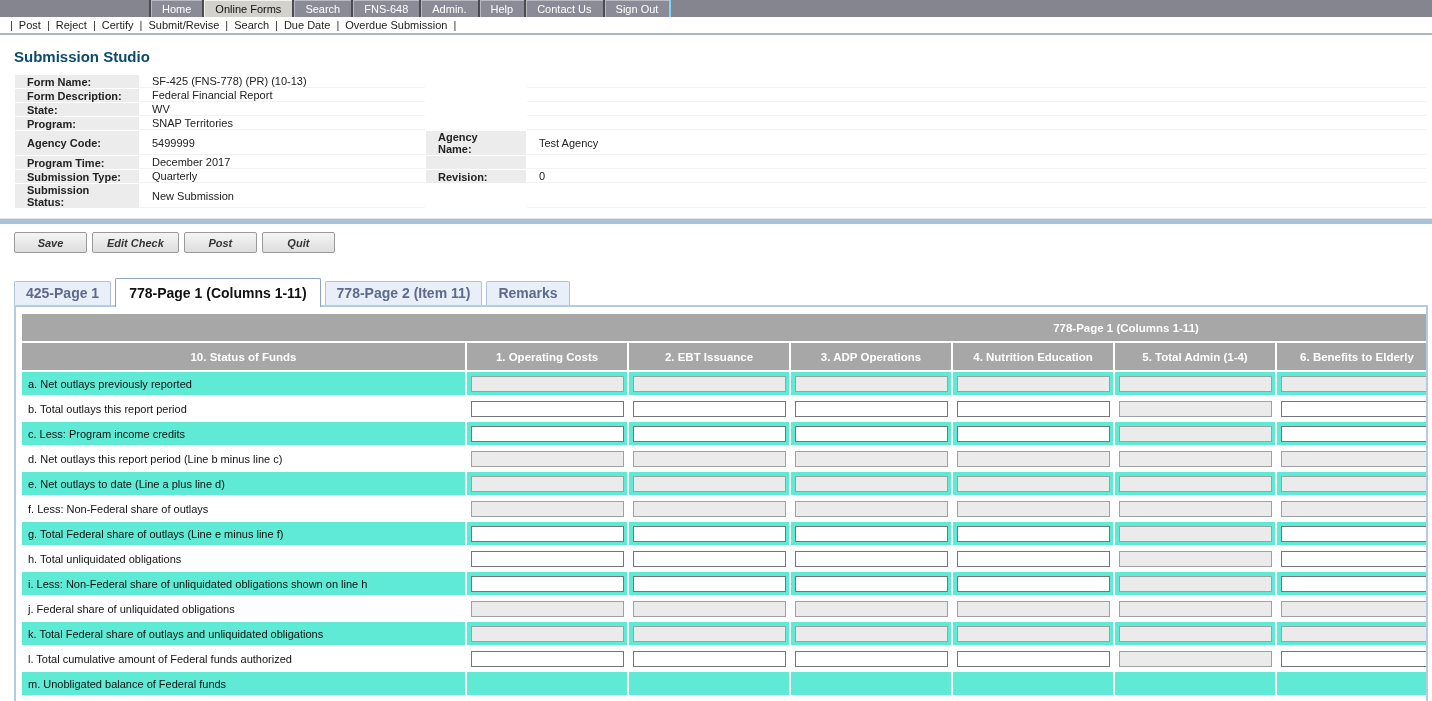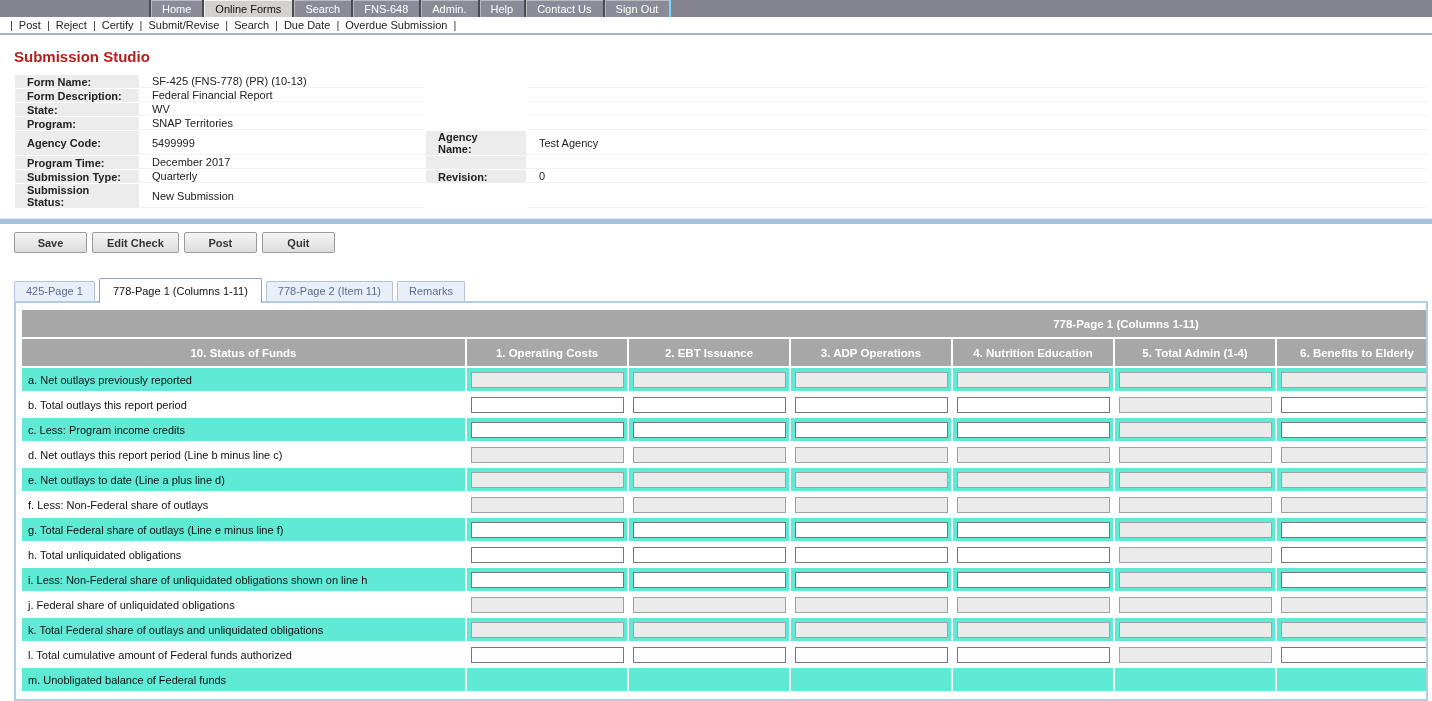--- a/index.html
+++ b/index.html
@@ -35,21 +35,21 @@
     display:flex; align-items:center;
     padding-left:4px; font-size:11px; color:#222222;
     border-bottom:2px solid #aab6c2;
   }
   .linksbar .sep { margin:0 6px; color:#333333; }
   .linksbar a { color:#222222; text-decoration:none; cursor:pointer; white-space:nowrap; }
 
   
   .page-title {
     margin:13px 0 9px 14px;
-    font-size:15px; font-weight:bold; color:#b91c1c;
+    font-size:15px; font-weight:bold; color:#0c4a6e;
   }
 
   
   table.meta {
     margin-left:14px; width:1414px;
     border-collapse:separate; border-spacing:1px;
     font-size:11px; color:#222222;
   }
   table.meta td { height:12px; padding:0 12px; vertical-align:middle; }
   table.meta td.lbl  { background:#ececec; font-weight:bold; width:124px; }
@@ -63,31 +63,32 @@
 
   
   .toolbar { margin:8px 0 0 14px; display:flex; gap:5px; }
   .toolbar .btn {
     min-width:73px; height:21px; padding:0 14px;
     font-family:"Liberation Sans", sans-serif;
     font-size:11px; font-weight:bold; color:#333333;
     background:linear-gradient(#f5f5f5,#dddddd);
     border:1px solid #9a9a9a; border-radius:2px;
     cursor:pointer;
+    font-style:italic;
   }
   .toolbar .btn + .btn { margin-left:0; }
 
   
   .tabstrip {
     margin:25px 0 0 14px;
     display:flex; align-items:flex-end; gap:4px;
     position:relative; z-index:2;
   }
   .tabstrip .ftab {
-    font-size:11px; font-weight:normal;
+    font-size:14px; font-weight:bold;
     padding:3px 11px 4px 11px;
     background:#e9eff9; color:#5d6a8a;
     border:1px solid #b3c2d9; border-bottom:none;
     border-radius:2px 2px 0 0;
     cursor:pointer; white-space:nowrap;
   }
   .tabstrip .ftab.active {
     background:#ffffff; color:#111111;
     border:1px solid #8fa3bd; border-bottom:none;
     padding:6px 13px 6px 13px;

